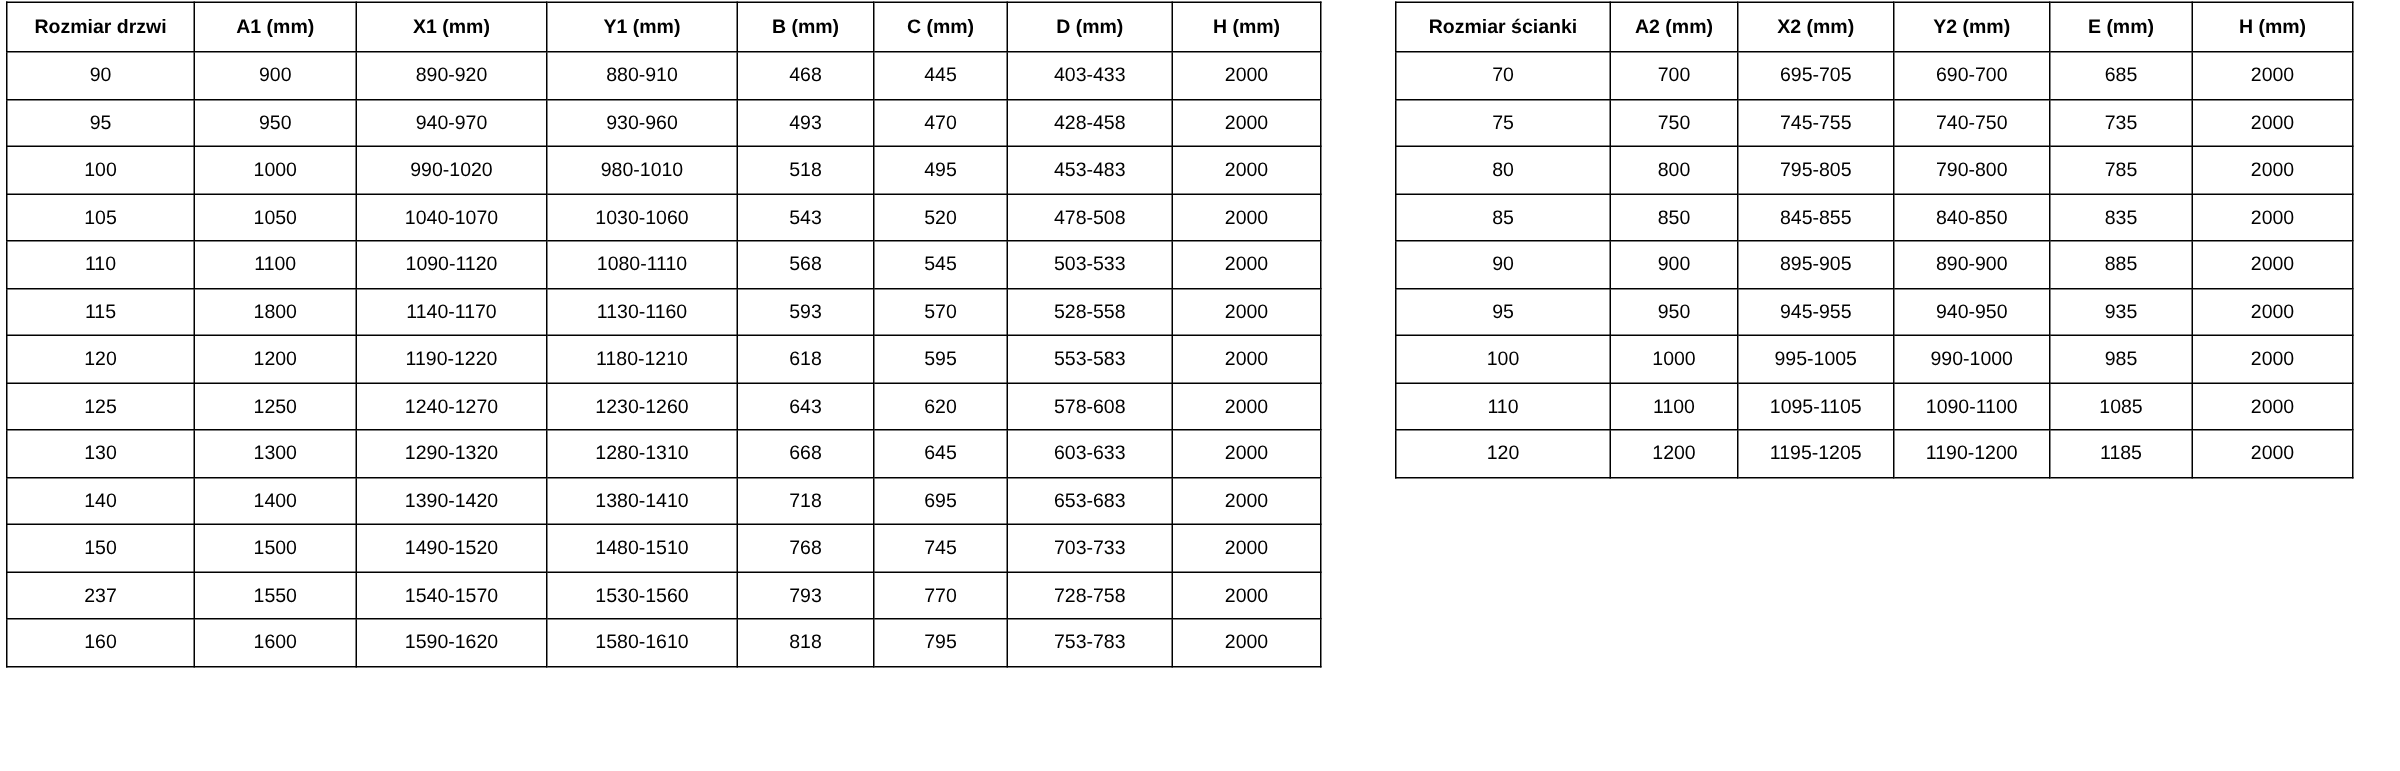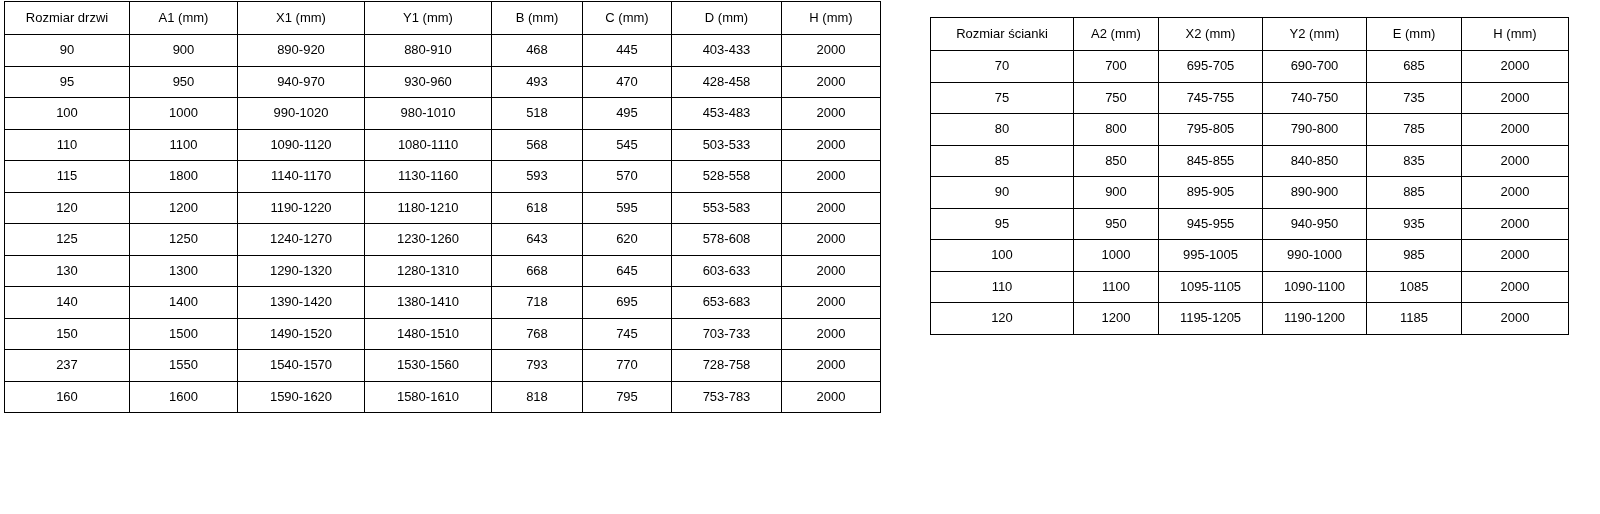--- a/index.html
+++ b/index.html
@@ -28,21 +28,21 @@
     text-align: center;
     vertical-align: middle;
     font-size: 13px;
     padding: 0;
     height: 30.5px;
     line-height: 30.5px;
     white-space: nowrap;
     font-weight: normal;
   }
   table.spec thead th {
-    font-weight: normal;
+    font-weight: bold;
     height: 32px;
     line-height: 32px;
   }
 
   
   #doors-table-wrap {
     position: absolute;
     left: 4px;
     top: 1px;
   }
@@ -53,21 +53,21 @@
   #doors-table col.c3 { width: 127px; }
   #doors-table col.c4 { width: 91px; }
   #doors-table col.c5 { width: 89px; }
   #doors-table col.c6 { width: 110px; }
   #doors-table col.c7 { width: 99px; }
 
   
   #walls-table-wrap {
     position: absolute;
     left: 930px;
-    top: 17px;
+    top: 1px;
   }
   #walls-table { width: 638px; }
   #walls-table col.c0 { width: 143px; }
   #walls-table col.c1 { width: 85px; }
   #walls-table col.c2 { width: 104px; }
   #walls-table col.c3 { width: 104px; }
   #walls-table col.c4 { width: 95px; }
   #walls-table col.c5 { width: 107px; }
 </style>
 </head>
@@ -124,20 +124,30 @@
             <td>100</td>
             <td>1000</td>
             <td>990-1020</td>
             <td>980-1010</td>
             <td>518</td>
             <td>495</td>
             <td>453-483</td>
             <td>2000</td>
           </tr>
           <tr>
+            <td>105</td>
+            <td>1050</td>
+            <td>1040-1070</td>
+            <td>1030-1060</td>
+            <td>543</td>
+            <td>520</td>
+            <td>478-508</td>
+            <td>2000</td>
+          </tr>
+          <tr>
             <td>110</td>
             <td>1100</td>
             <td>1090-1120</td>
             <td>1080-1110</td>
             <td>568</td>
             <td>545</td>
             <td>503-533</td>
             <td>2000</td>
           </tr>
           <tr>

